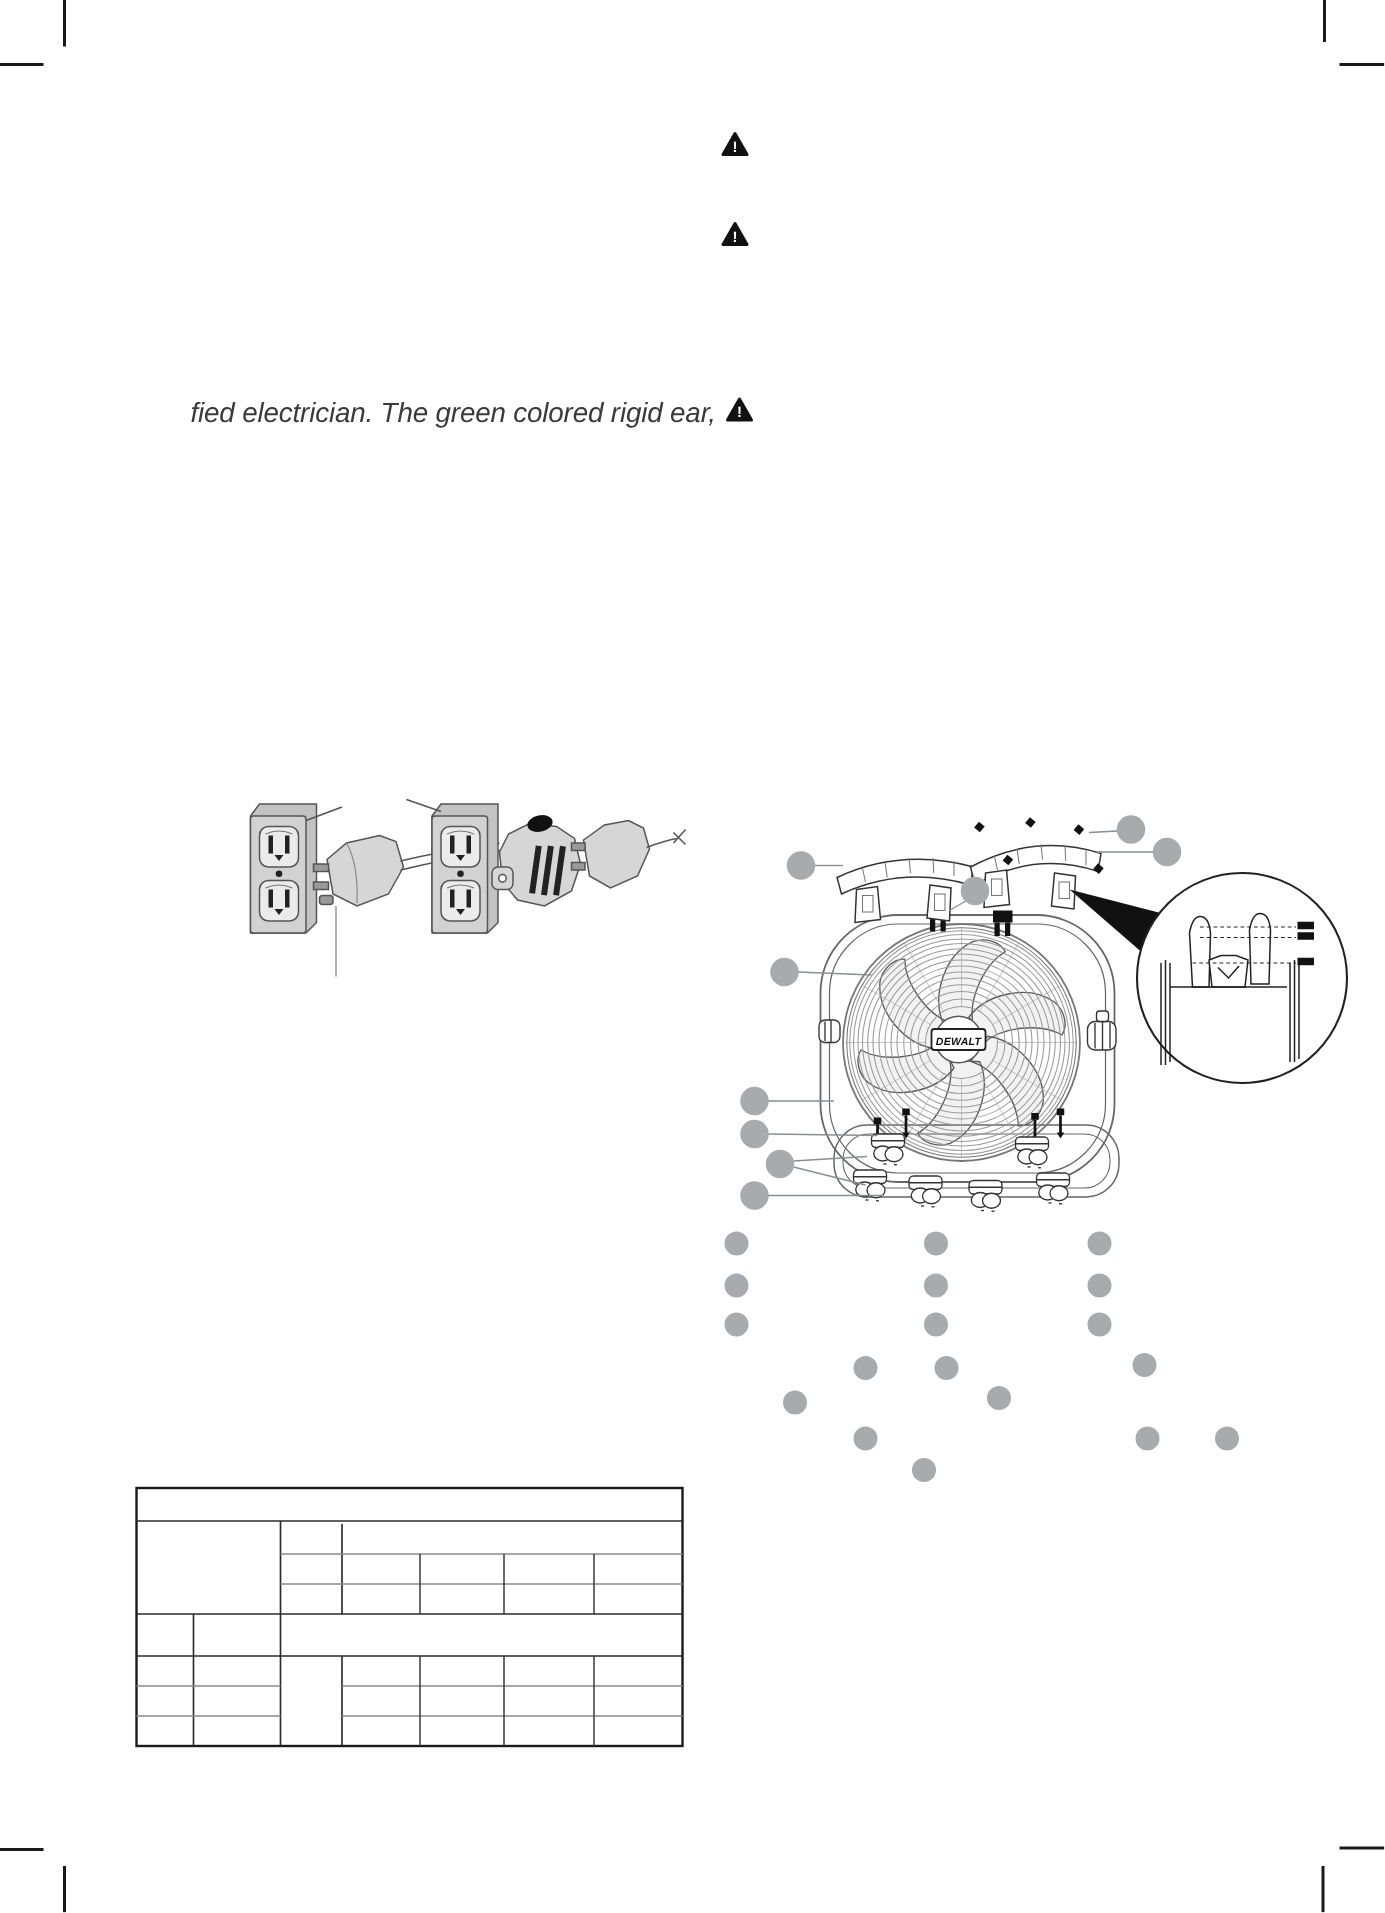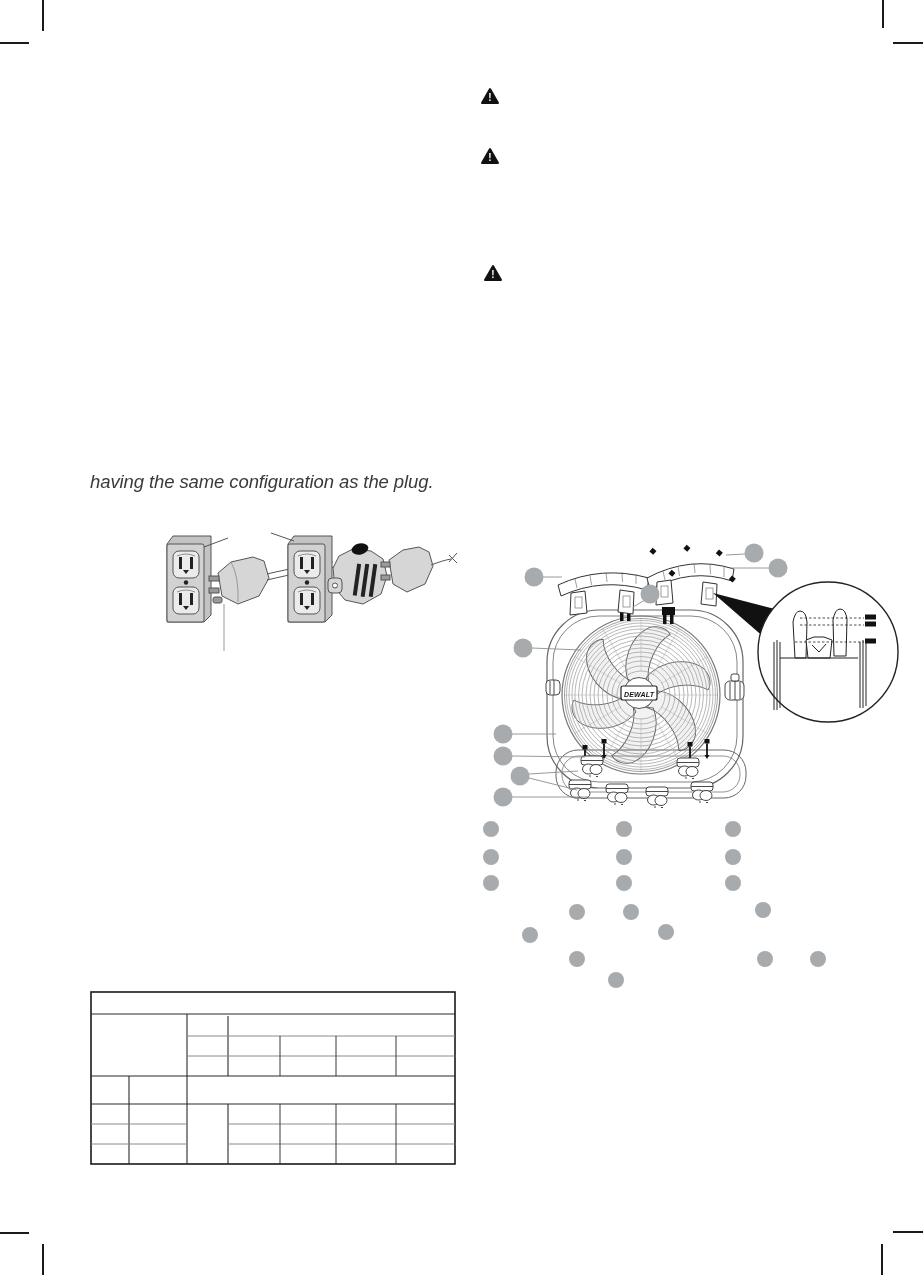--- a/index.html
+++ b/index.html
@@ -35,21 +35,21 @@
   </svg>
   <svg class="warn" style="left:481px;top:148px;" viewBox="0 0 18 17">
     <path d="M9 1 L17 15 L1 15 Z" fill="#111" stroke="#111" stroke-width="2" stroke-linejoin="round"></path>
     <text x="9" y="13.2" text-anchor="middle" font-size="10" font-weight="bold" fill="#fff">!</text>
   </svg>
   <svg class="warn" style="left:484px;top:265px;" viewBox="0 0 18 17">
     <path d="M9 1 L17 15 L1 15 Z" fill="#111" stroke="#111" stroke-width="2" stroke-linejoin="round"></path>
     <text x="9" y="13.2" text-anchor="middle" font-size="10" font-weight="bold" fill="#fff">!</text>
   </svg>
 
-  <div class="frag" style="left:90px;top:471px;">having the same configuration as the plug.</div>
+  <div class="frag" style="left:127px;top:264px;">fied electrician. The green colored rigid ear,</div>
 
   <svg style="left:160px;top:525px;" width="295" height="135" viewBox="160 525 295 135">
     <g stroke="#555" stroke-width="1" fill="none">
 
       <g>
         <polygon points="167,544 173,536 211,536 211,615 204,622 167,622" fill="#c3c3c3"></polygon>
         <rect x="167" y="544" width="37" height="78" rx="2" fill="#d2d2d2"></rect>
         <rect x="173" y="551" width="26" height="27" rx="6" fill="#ebebeb"></rect>
         <rect x="173" y="587" width="26" height="27" rx="6" fill="#ebebeb"></rect>
         <g fill="#222" stroke="none">

